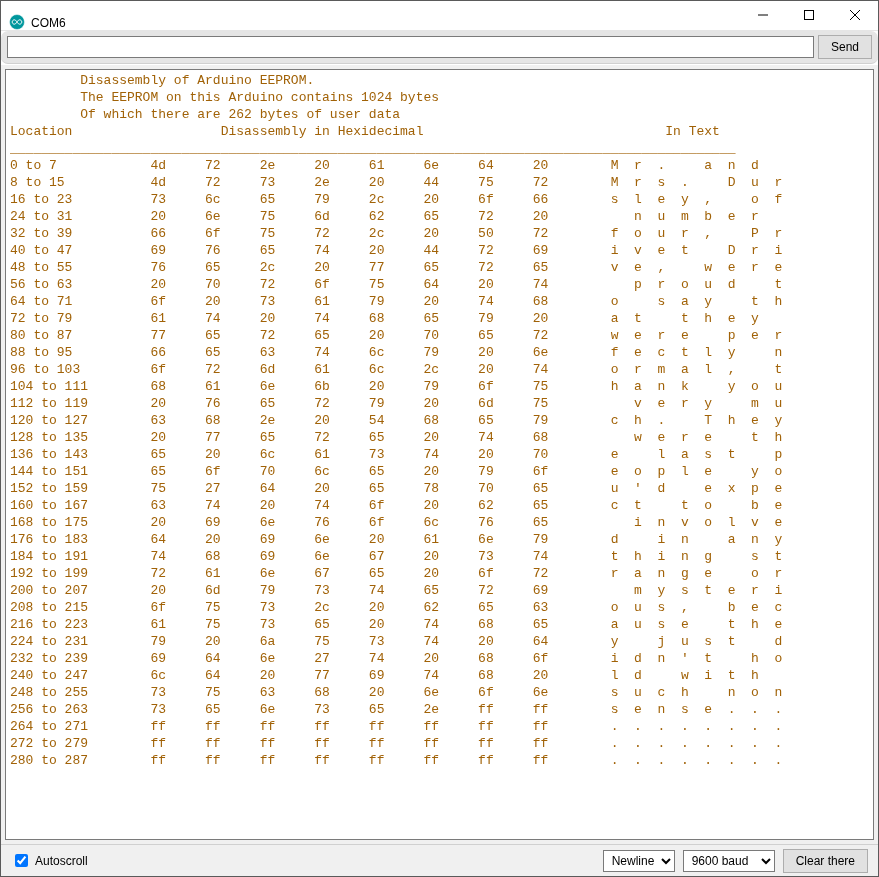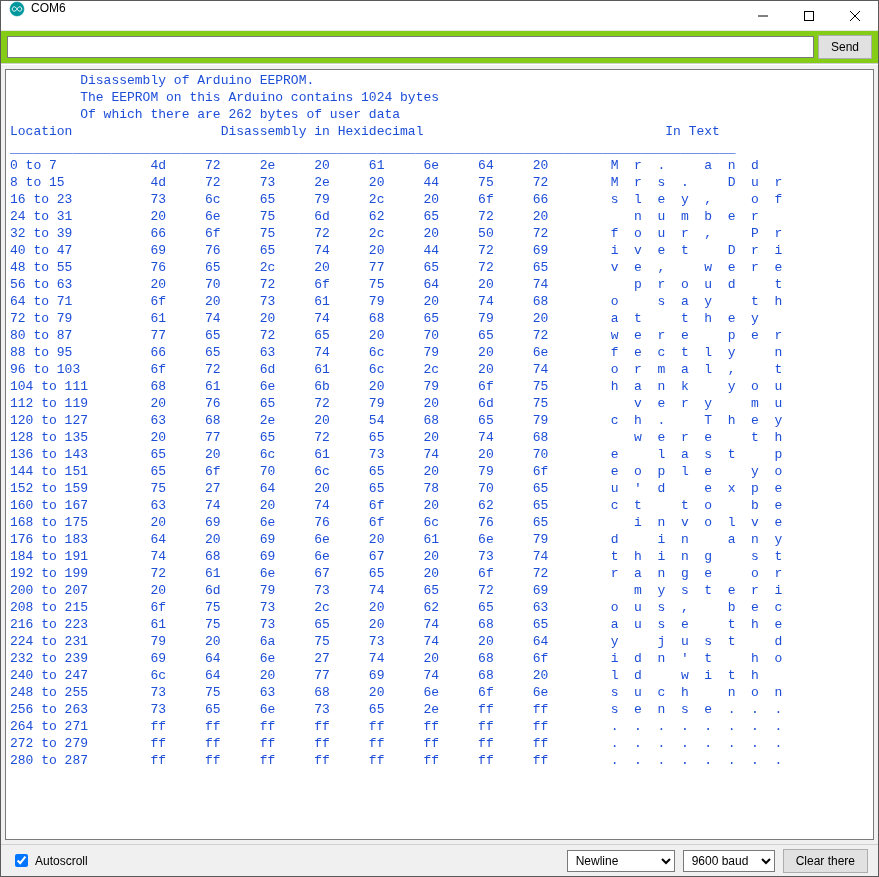--- a/index.html
+++ b/index.html
@@ -11,21 +11,21 @@
     overflow: hidden;
   }
   .window {
     width: 879px; height: 877px;
     display: flex; flex-direction: column;
     border: 1px solid #5a5a5a;
     background: #fff;
   }
   .titlebar {
     height: 30px;
-    display: flex; align-items: flex-start;
+    display: flex; align-items: flex-end;
     background: #fff;
     border-bottom: 1px solid #e5e5e5;
     padding-left: 8px;
   }
   .titlebar .icon {
     width: 16px; height: 16px; margin-right: 6px;
     display: flex; align-items: center; justify-content: center;
   }
   .titlebar .title { flex: 0 0 auto; font-size: 12px; color: #000; }
   .titlebar .spacer { flex: 1 1 auto; }
@@ -33,21 +33,22 @@
     width: 46px; height: 30px;
     display: flex; align-items: center; justify-content: center;
     color: #000;
   }
 
   .toolbar {
     display: flex; align-items: center;
     padding: 4px 6px;
     gap: 4px;
     border-bottom: 1px solid #d0d0d0;
-    background: #84cc16;
+    background: #e5e5e5;
+    border-radius: 7px;
   }
   .toolbar input[type=text] {
     flex: 1 1 auto;
     height: 22px;
     border: 1px solid #7a7a7a;
     background: #fff;
     padding: 0 4px;
     font-size: 12px;
   }
   .toolbar button, .footer button {
@@ -71,21 +72,21 @@
   .content {
     flex: 1 1 auto;
     background: #fff;
     border: 1px solid #7a7a7a;
     overflow-y: scroll;
     font-family: Consolas, "Courier New", monospace;
     font-size: 13px;
     line-height: 17px;
     white-space: pre;
     padding: 2px 0 2px 4px;
-    color: #1d4ed8;
+    color: #a16207;
   }
   .content .row { white-space: pre; }
 
   .footer {
     display: flex; align-items: center;
     padding: 4px 10px;
     gap: 8px;
     border-top: 1px solid #d0d0d0;
     background: #f0f0f0;
     height: 32px;
@@ -93,21 +94,21 @@
   }
   .footer label { display: flex; align-items: center; gap: 4px; font-size: 12px; }
   .footer .spacer { flex: 1 1 auto; }
   .footer select {
     height: 22px;
     border: 1px solid #7a7a7a;
     background: #fff;
     font-size: 12px;
     padding: 0 4px;
   }
-  .footer select.line { width: 108px; }
+  .footer select.line { width: 72px; }
   .footer select.baud { width: 92px; }
 
   
   .content::-webkit-scrollbar { width: 17px; }
   .content::-webkit-scrollbar-track { background: #f0f0f0; }
   .content::-webkit-scrollbar-thumb { background: #c2c2c2; border: 1px solid #a0a0a0; }
   .content::-webkit-scrollbar-button { background: #f0f0f0; height: 17px; border: 1px solid #d0d0d0; }
 </style>
 </head>
 <body>

